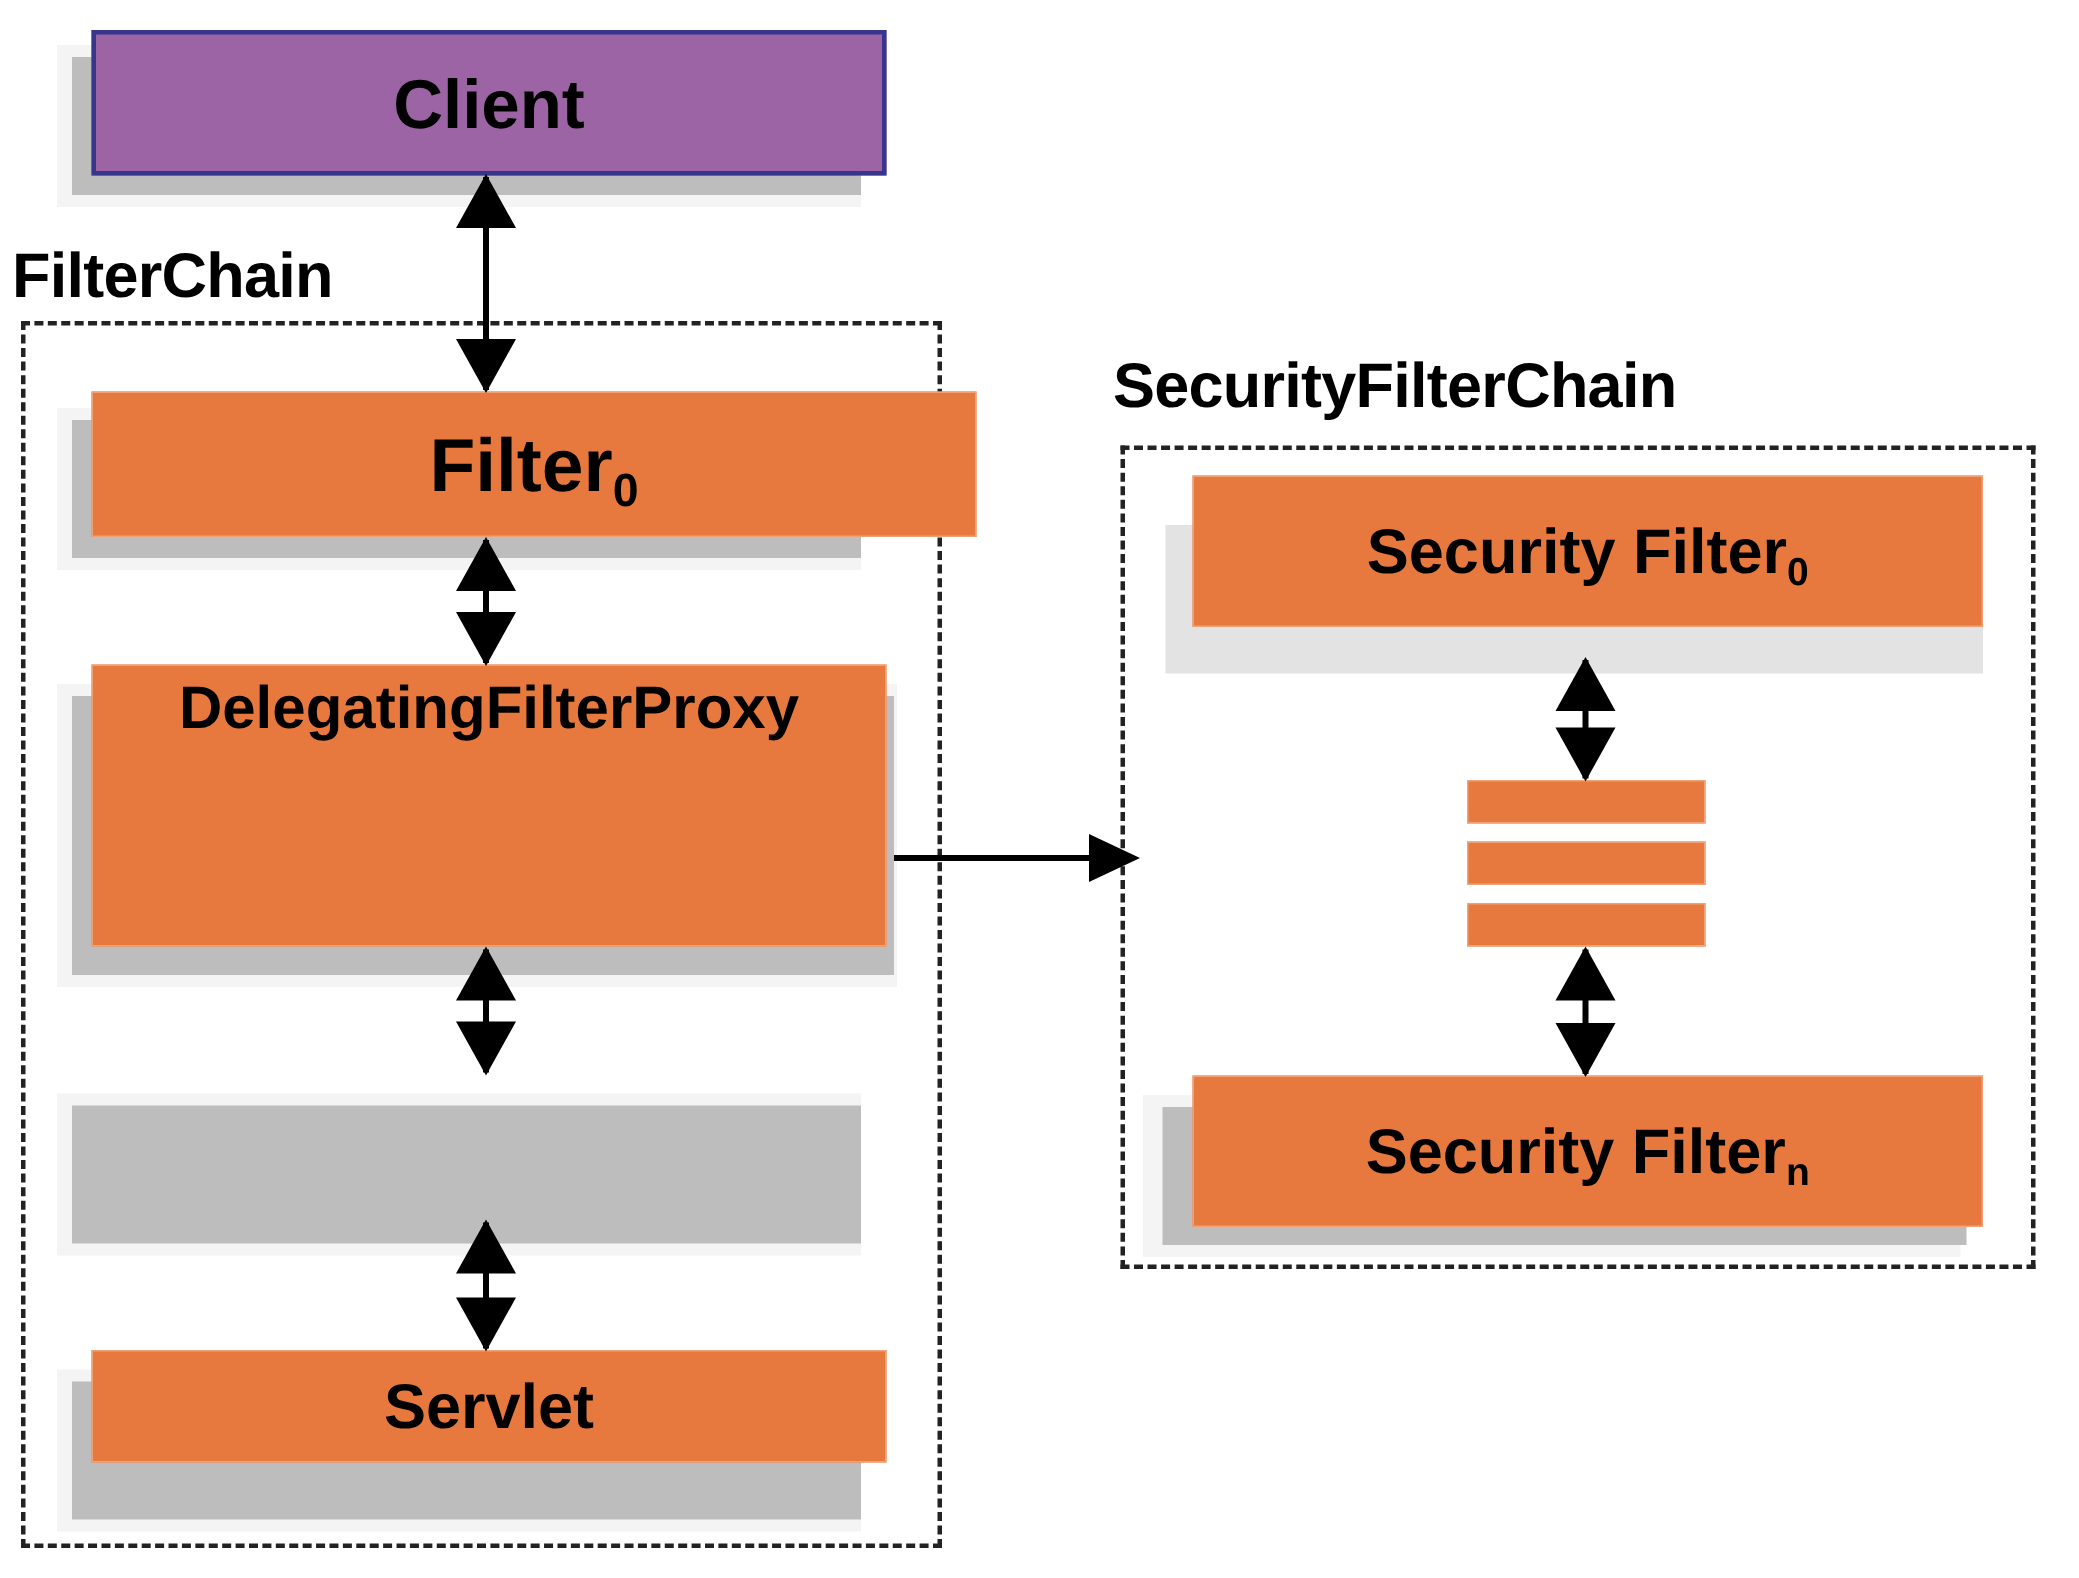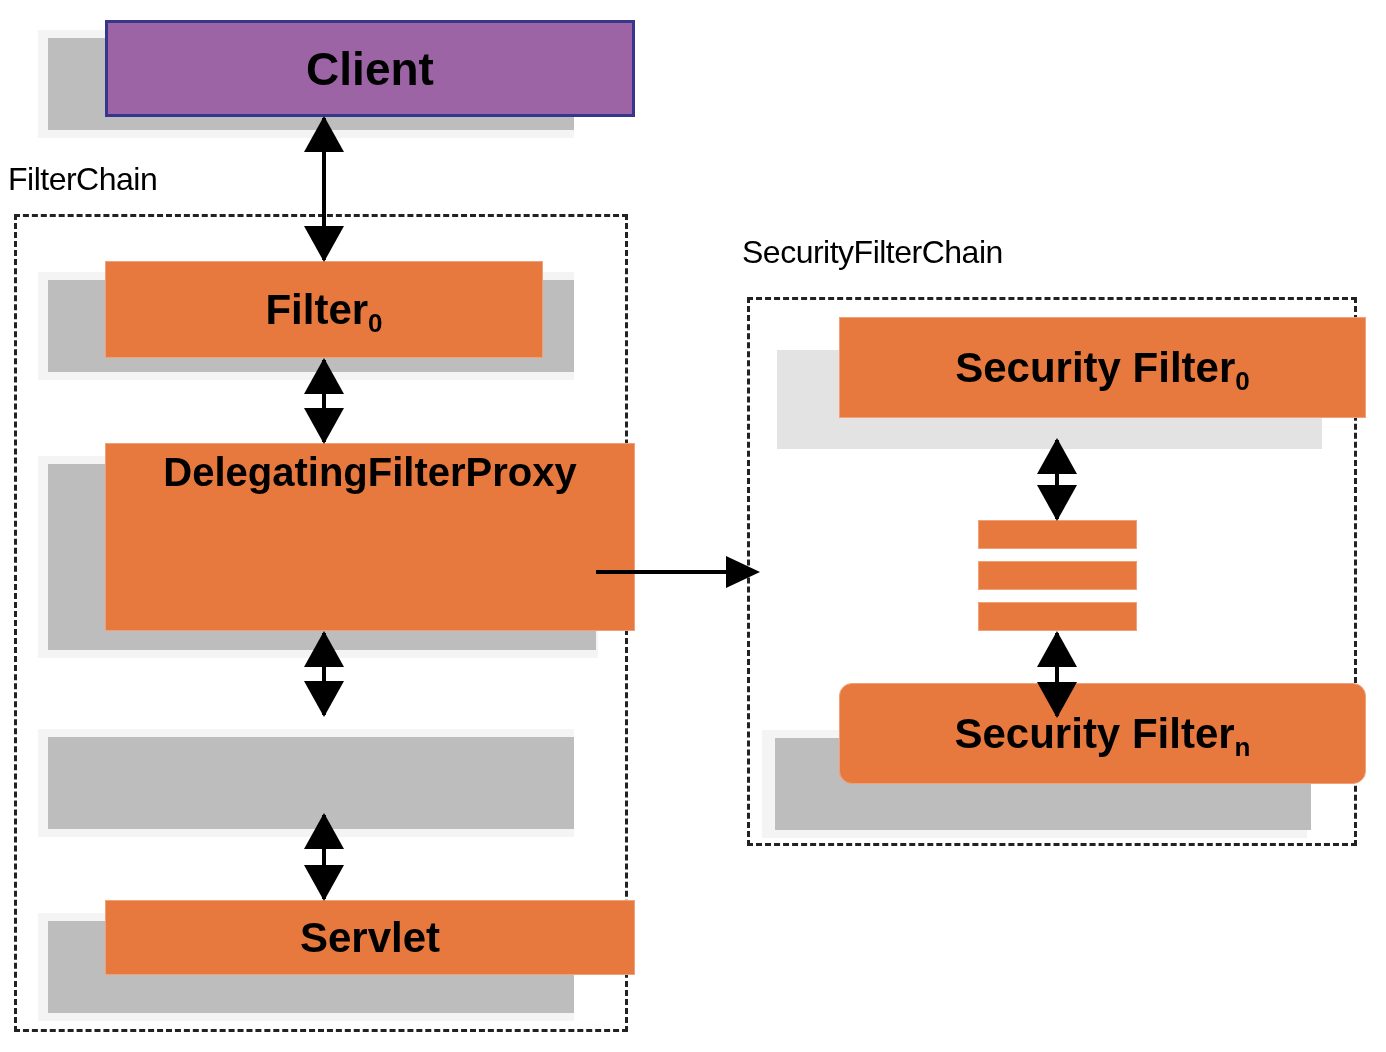--- a/index.html
+++ b/index.html
@@ -18,40 +18,39 @@
 
   
   .group-box {
     position: absolute;
     border: 3px dashed #222222;
     background: transparent;
     box-sizing: border-box;
   }
   .group-label {
     position: absolute;
-    font-size: 32px;
-    font-weight: 400;
+    font-size: 42px;
+    font-weight: 700;
     color: #000000;
     white-space: nowrap;
     line-height: 1;
     letter-spacing: -0.5px;
   }
 
   
   .node {
     position: absolute;
     box-sizing: border-box;
     display: flex;
     align-items: center;
     justify-content: center;
     font-weight: bold;
     color: #000000;
     line-height: 1;
     text-align: center;
-    margin-left: 44px;
   }
   
   .shadow-far {
     position: absolute;
     background: #f4f4f4;
     box-sizing: border-box;
   }
   
   .shadow-near {
     position: absolute;
@@ -134,21 +133,21 @@
   <div class="group-box" style="left:747px; top:297px; width:610px; height:549px;"></div>
 
   <div class="shadow-far" style="left:38px; top:30px;  width:536px; height:108px;"></div>
   <div class="shadow-near" style="left:48px; top:38px;  width:526px; height:92px;"></div>
   <div class="node purple" style="left:61px; top:20px;  width:530px; height:97px; font-size:46px;">
     <span class="node-label">Client</span>
   </div>
 
   <div class="shadow-far" style="left:38px; top:272px; width:536px; height:108px;"></div>
   <div class="shadow-near" style="left:48px; top:280px; width:526px; height:92px;"></div>
-  <div class="node orange" style="left:61px; top:261px; width:438px; height:97px; font-size:42px;">
+  <div class="node orange" style="left:61px; top:261px; width:590px; height:97px; font-size:50px;">
     <span class="node-label"><span>Filter</span><sub>0</sub></span>
   </div>
 
   <div class="shadow-far" style="left:38px; top:456px; width:560px; height:202px;"></div>
   <div class="shadow-near" style="left:48px; top:464px; width:548px; height:186px;"></div>
   <div class="node orange" style="left:61px; top:443px; width:530px; height:188px; font-size:40px; align-items:flex-start; justify-content:center; padding-top:8px;">
     <span class="node-label">DelegatingFilterProxy</span>
   </div>
 
   <div class="shadow-far" style="left:38px; top:729px; width:536px; height:108px;"></div>
@@ -164,21 +163,21 @@
   <div class="node orange" style="left:795px; top:317px; width:527px; height:101px; font-size:42px;">
     <span class="node-label"><span>Security Filter</span><sub>0</sub></span>
   </div>
 
   <div class="mini-bar" style="left:978px; top:520px; width:159px; height:29px;"></div>
   <div class="mini-bar" style="left:978px; top:561px; width:159px; height:29px;"></div>
   <div class="mini-bar" style="left:978px; top:602px; width:159px; height:29px;"></div>
 
   <div class="shadow-far" style="left:762px; top:730px; width:545px; height:108px;"></div>
   <div class="shadow-near" style="left:775px; top:738px; width:536px; height:92px;"></div>
-  <div class="node orange" style="left:795px; top:683px; width:527px; height:101px; font-size:42px;border-radius:13px;">
+  <div class="node orange" style="left:795px; top:717px; width:527px; height:101px; font-size:42px;">
     <span class="node-label"><span>Security Filter</span><sub>n</sub></span>
   </div>
 
   <svg class="arrow-svg" viewBox="0 0 1386 1052">
     <defs>
       <marker id="head-up" markerWidth="10" markerHeight="9" refX="5" refY="8.5" orient="auto" markerUnits="userSpaceOnUse">
         <polygon points="5,0 10,9 0,9" fill="#000000"></polygon>
       </marker>
       <marker id="head-down" markerWidth="10" markerHeight="9" refX="5" refY="0.5" orient="auto" markerUnits="userSpaceOnUse">
         <polygon points="0,0 10,0 5,9" fill="#000000"></polygon>

